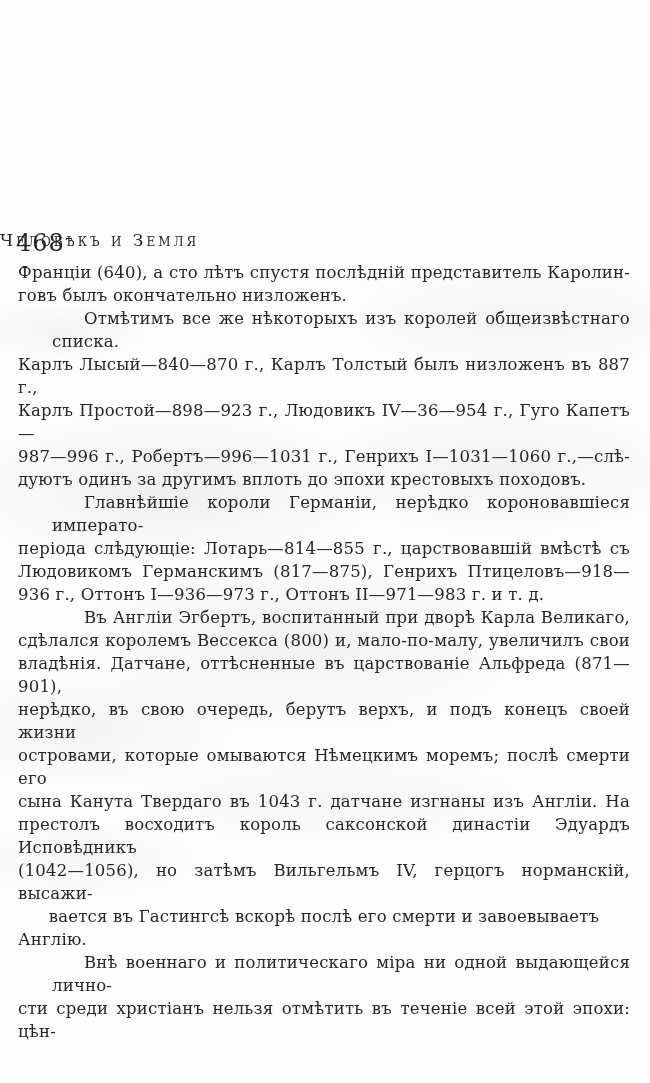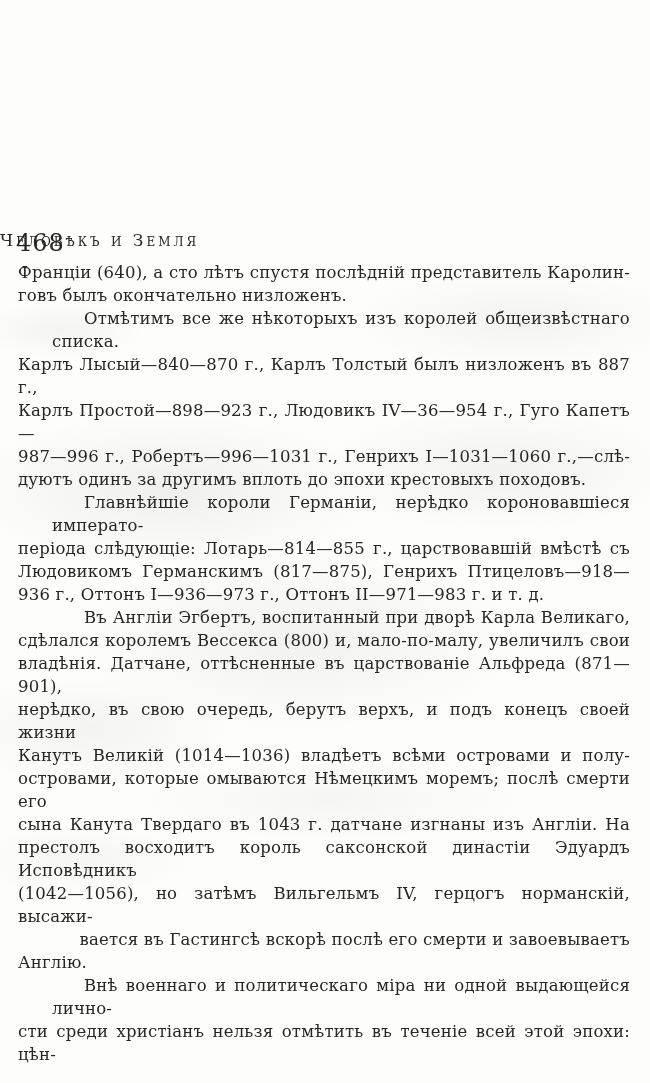--- a/index.html
+++ b/index.html
@@ -53,21 +53,21 @@
     line-height: 23px;
     letter-spacing: 0.2px;
   }
   .paragraph { margin: 0; }
   .line {
     text-align: justify;
     text-align-last: justify;
     white-space: normal;
   }
   .line.end {
-    text-align: right;
+    text-align: center;
     text-align-last: left;
   }
   .line.indent { text-indent: 32px; margin-left: 34px; }
 </style>
 </head>
 <body>
 
 <div class="page">
 
   <div class="page-number">468</div>
@@ -93,21 +93,20 @@
       <div class="line">періода слѣдующіе: Лотарь—814—855 г., царствовавшій вмѣстѣ съ</div>
       <div class="line">Людовикомъ Германскимъ (817—875), Генрихъ Птицеловъ—918—</div>
       <div class="line end">936 г., Оттонъ I—936—973 г., Оттонъ II—971—983 г. и т. д.</div>
     </div>
 
     <div class="paragraph">
       <div class="line indent">Въ Англіи Эгбертъ, воспитанный при дворѣ Карла Великаго,</div>
       <div class="line">сдѣлался королемъ Вессекса (800) и, мало-по-малу, увеличилъ свои</div>
       <div class="line">владѣнія. Датчане, оттѣсненные въ царствованіе Альфреда (871—901),</div>
       <div class="line">нерѣдко, въ свою очередь, берутъ верхъ, и подъ конецъ своей жизни</div>
-      <div class="line">Канутъ Великій (1014—1036) владѣетъ всѣми островами и полу-</div>
       <div class="line">островами, которые омываются Нѣмецкимъ моремъ; послѣ смерти его</div>
       <div class="line">сына Канута Твердаго въ 1043 г. датчане изгнаны изъ Англіи. На</div>
       <div class="line">престолъ восходитъ король саксонской династіи Эдуардъ Исповѣдникъ</div>
       <div class="line">(1042—1056), но затѣмъ Вильгельмъ IV, герцогъ норманскій, высажи-</div>
       <div class="line end">вается въ Гастингсѣ вскорѣ послѣ его смерти и завоевываетъ Англію.</div>
     </div>
 
     <div class="paragraph">
       <div class="line indent">Внѣ военнаго и политическаго міра ни одной выдающейся лично-</div>
       <div class="line">сти среди христіанъ нельзя отмѣтить въ теченіе всей этой эпохи: цѣн-</div>

